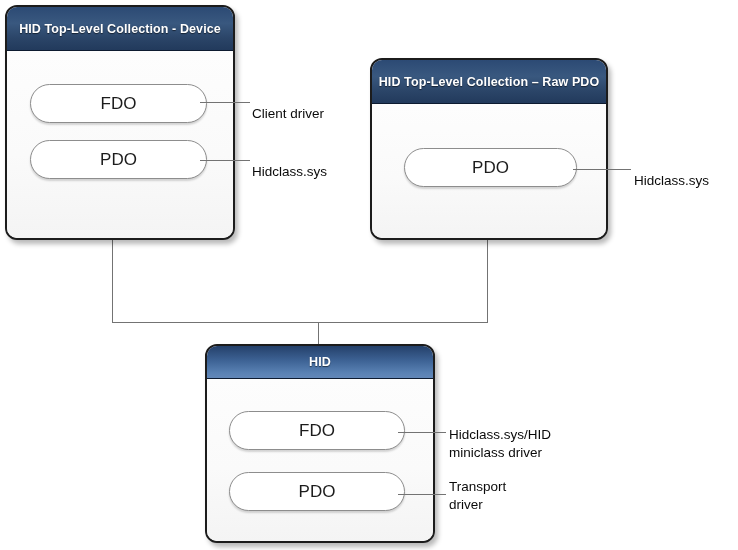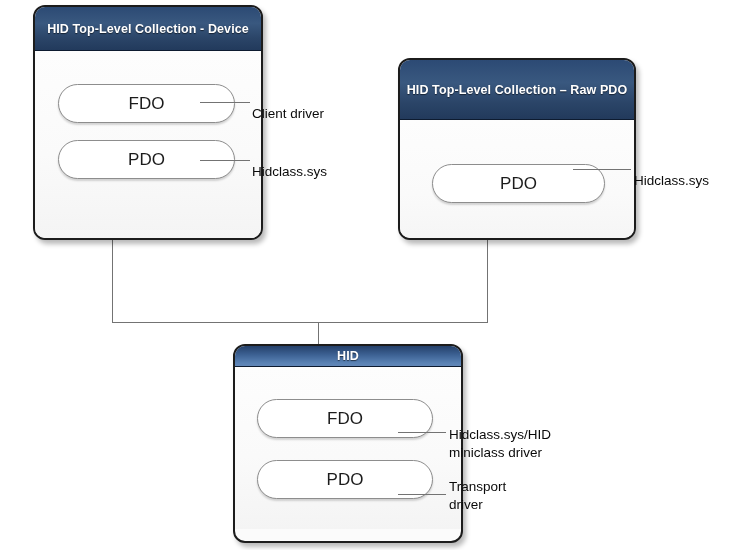--- a/index.html
+++ b/index.html
@@ -21,21 +21,20 @@
 
   
   .box {
     position: absolute;
     box-sizing: border-box;
     border: 2px solid #1c1c1c;
     border-radius: 12px;
     background: #fbfbfb;
     box-shadow: 3px 4px 5px rgba(0,0,0,0.28);
     overflow: hidden;
-    margin-left: 28px;
   }
   .box-header {
     box-sizing: border-box;
     width: 100%;
     color: #ffffff;
     font-weight: bold;
     font-size: 12.5px;
     line-height: 16px;
     text-align: center;
     letter-spacing: .1px;
@@ -113,31 +112,31 @@
     </div>
   </div>
 
   <div class="hline" style="left:200px; top:102px; width:50px;"></div>
   <div class="hline" style="left:200px; top:160px; width:50px;"></div>
 
   <div class="annot" style="left:252px; top:93px;">Client driver</div>
   <div class="annot" style="left:252px; top:151px;">Hidclass.sys</div>
 
   <div class="box" style="left:370px; top:58px; width:238px; height:182px;">
-    <div class="box-header hdr-dark" style="height:60px;">HID Top-Level Collection – Raw PDO</div>
+    <div class="box-header hdr-dark" style="height:44px;">HID Top-Level Collection – Raw PDO</div>
     <div class="box-body" style="height:134px;">
       <div class="capsule" style="left:32px; top:44px; width:173px; height:39px;">PDO</div>
     </div>
   </div>
 
   <div class="hline" style="left:573px; top:169px; width:58px;"></div>
   <div class="annot" style="left:634px; top:160px;">Hidclass.sys</div>
 
   <div class="box" style="left:205px; top:344px; width:230px; height:199px;">
-    <div class="box-header hdr-light" style="height:21px;">HID</div>
+    <div class="box-header hdr-light" style="height:33px;">HID</div>
     <div class="box-body" style="height:162px;">
       <div class="capsule" style="left:22px; top:32px; width:176px; height:39px;">FDO</div>
       <div class="capsule" style="left:22px; top:93px; width:176px; height:39px;">PDO</div>
     </div>
   </div>
 
   <div class="hline" style="left:398px; top:432px; width:48px;"></div>
   <div class="hline" style="left:398px; top:494px; width:48px;"></div>
 
   <div class="annot" style="left:449px; top:414px;">Hidclass.sys/HID

